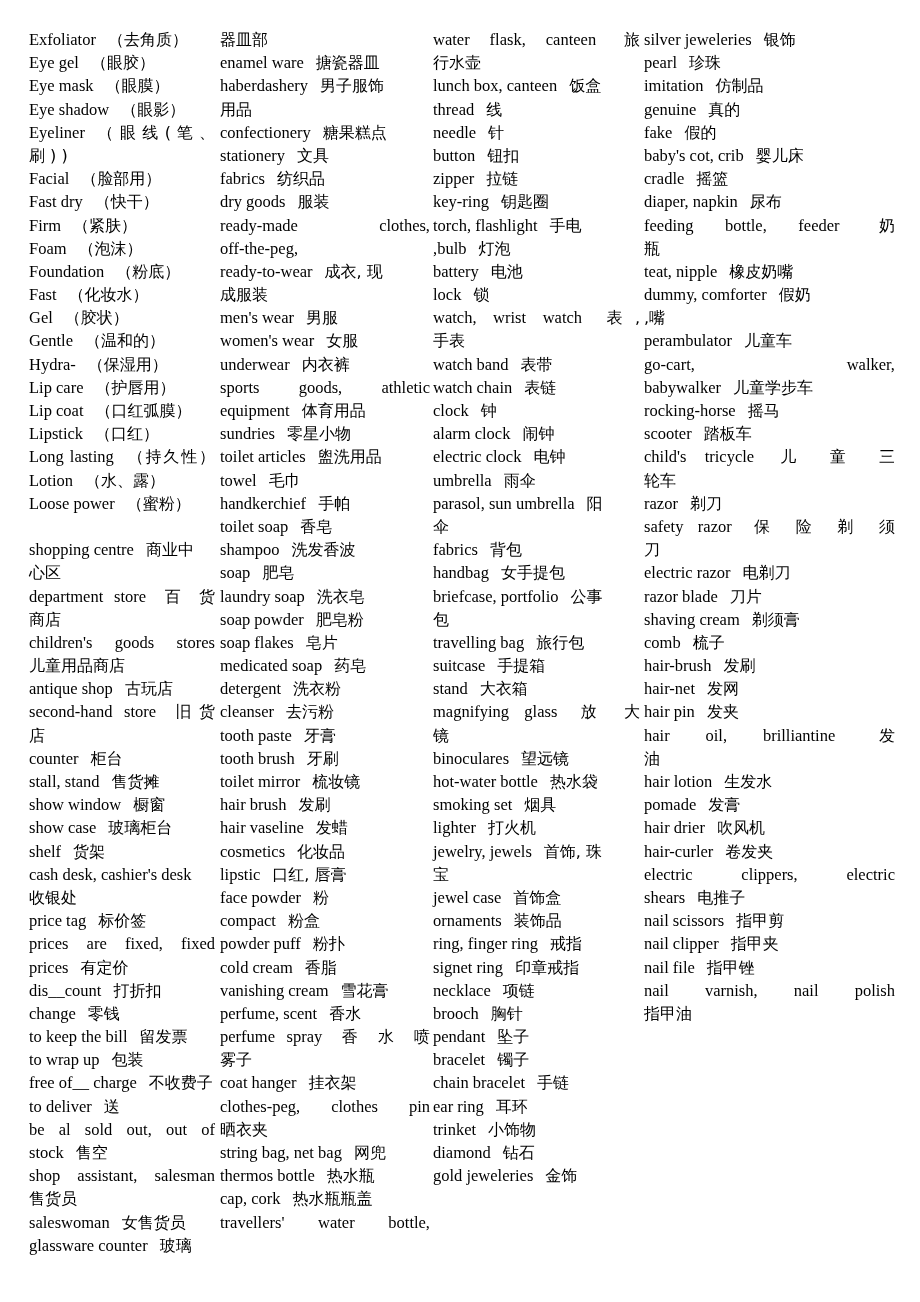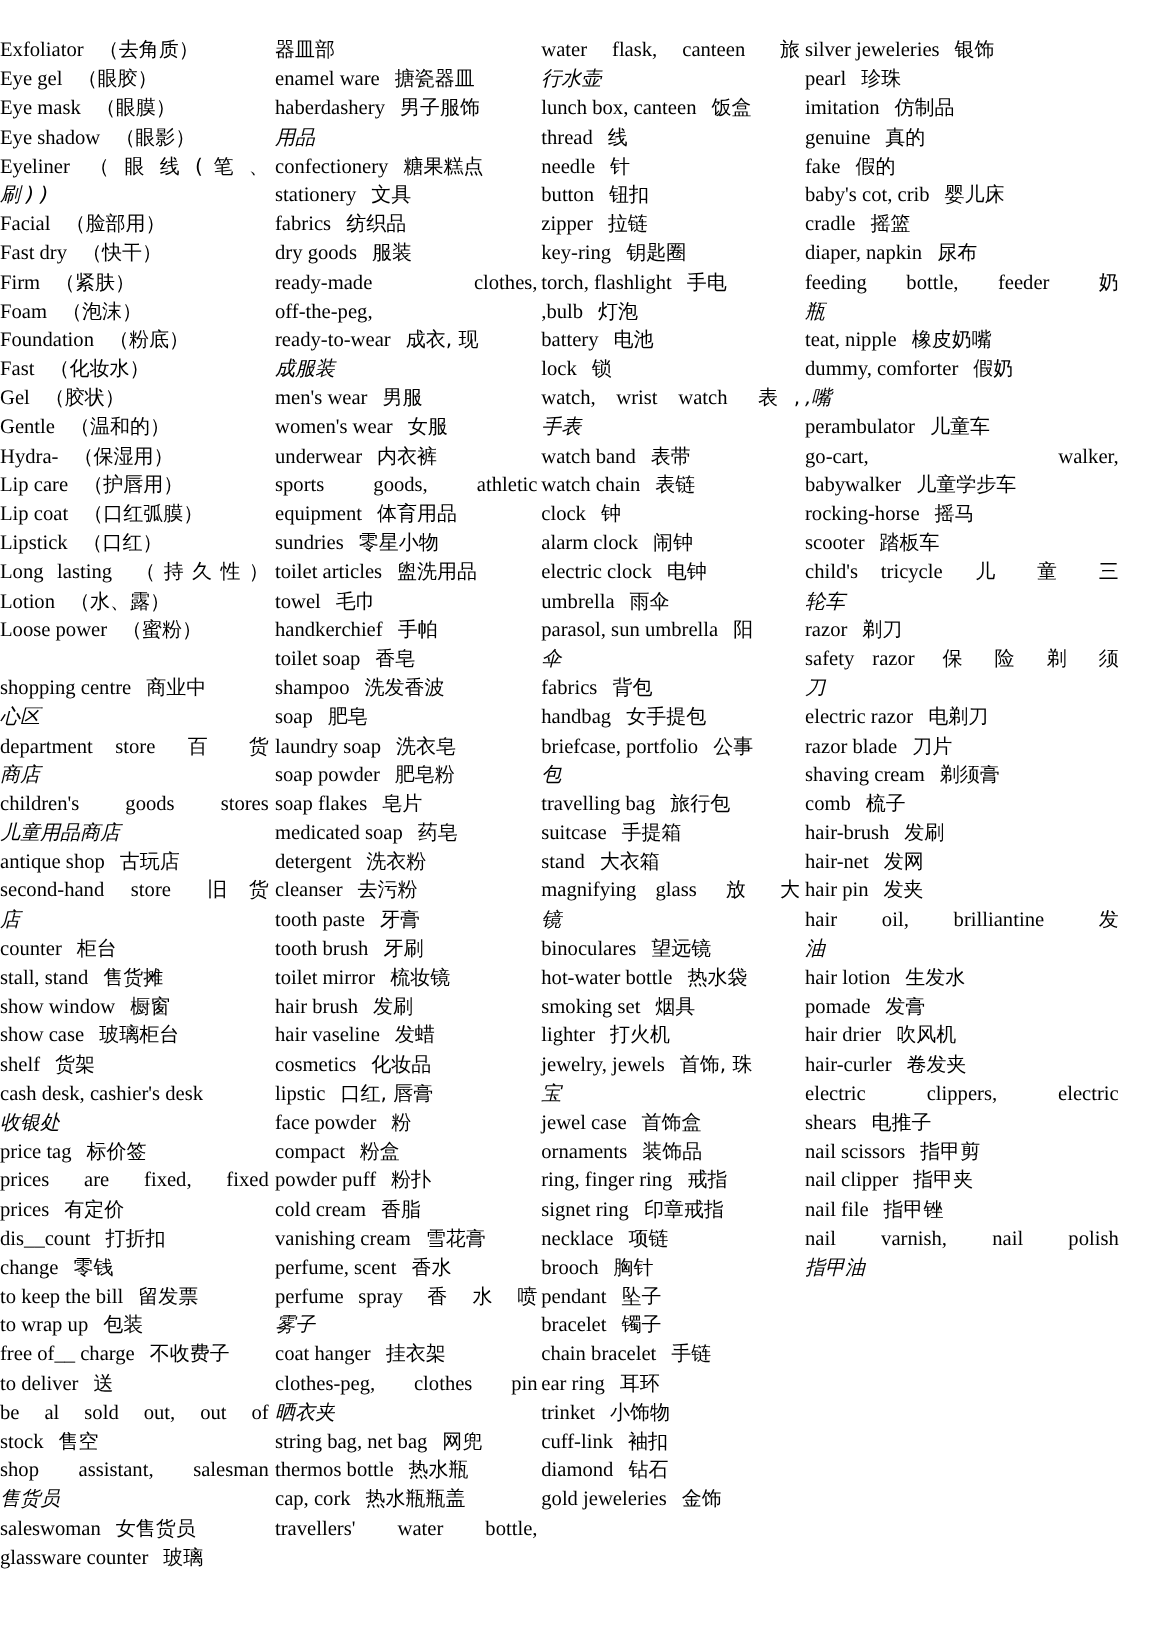--- a/index.html
+++ b/index.html
@@ -27,21 +27,21 @@
     flex-direction: row;
     align-items: flex-start;
     width: 920px;
   }
   .col {
     position: relative;
     box-sizing: border-box;
     font-size: 16.5px;
     line-height: 23.2px;
   }
-  .col-1 { width: 215px; }
+  .col-1 { width: 215px; padding-left: 29px; }
   .col-2 { width: 215px; padding-left: 5px; }
   .col-3 { width: 210px; padding-left: 3px; }
   .col-4 { width: 255px; padding-left: 4px; }
 
   .entry {
     white-space: nowrap;
     overflow: visible;
     height: 23.2px;
     line-height: 23.2px;
   }
@@ -51,21 +51,20 @@
     text-align: justify;
     text-align-last: justify;
     overflow: visible;
   }
   .entry.blank {
     height: 23.2px;
   }
   
   .entry.cont {
     white-space: nowrap;
-    font-style: italic;
   }
   .cjk {
     font-family: "DejaVu Sans", "Liberation Sans", sans-serif;
     font-size: 16px;
   }
   .sp2 { display: inline-block; width: 12px; }
 </style>
 </head>
 <body>
 
@@ -222,21 +221,20 @@
         <div class="entry"><span>ornaments</span><span class="sp2">&nbsp;</span><span class="cjk">装饰品</span></div>
         <div class="entry"><span>ring, finger ring</span><span class="sp2">&nbsp;</span><span class="cjk">戒指</span></div>
         <div class="entry"><span>signet ring</span><span class="sp2">&nbsp;</span><span class="cjk">印章戒指</span></div>
         <div class="entry"><span>necklace</span><span class="sp2">&nbsp;</span><span class="cjk">项链</span></div>
         <div class="entry"><span>brooch</span><span class="sp2">&nbsp;</span><span class="cjk">胸针</span></div>
         <div class="entry"><span>pendant</span><span class="sp2">&nbsp;</span><span class="cjk">坠子</span></div>
         <div class="entry"><span>bracelet</span><span class="sp2">&nbsp;</span><span class="cjk">镯子</span></div>
         <div class="entry"><span>chain bracelet</span><span class="sp2">&nbsp;</span><span class="cjk">手链</span></div>
         <div class="entry"><span>ear ring</span><span class="sp2">&nbsp;</span><span class="cjk">耳环</span></div>
         <div class="entry"><span>trinket</span><span class="sp2">&nbsp;</span><span class="cjk">小饰物</span></div>
-        <div class="entry"><span>cuff-link</span><span class="sp2">&nbsp;</span><span class="cjk">袖扣</span></div>
         <div class="entry"><span>diamond</span><span class="sp2">&nbsp;</span><span class="cjk">钻石</span></div>
         <div class="entry"><span>gold jeweleries</span><span class="sp2">&nbsp;</span><span class="cjk">金饰</span></div>
       </div>
     <div class="col col-4">
         <div class="entry"><span>silver jeweleries</span><span class="sp2">&nbsp;</span><span class="cjk">银饰</span></div>
         <div class="entry"><span>pearl</span><span class="sp2">&nbsp;</span><span class="cjk">珍珠</span></div>
         <div class="entry"><span>imitation</span><span class="sp2">&nbsp;</span><span class="cjk">仿制品</span></div>
         <div class="entry"><span>genuine</span><span class="sp2">&nbsp;</span><span class="cjk">真的</span></div>
         <div class="entry"><span>fake</span><span class="sp2">&nbsp;</span><span class="cjk">假的</span></div>
         <div class="entry"><span>baby's cot, crib</span><span class="sp2">&nbsp;</span><span class="cjk">婴儿床</span></div>

